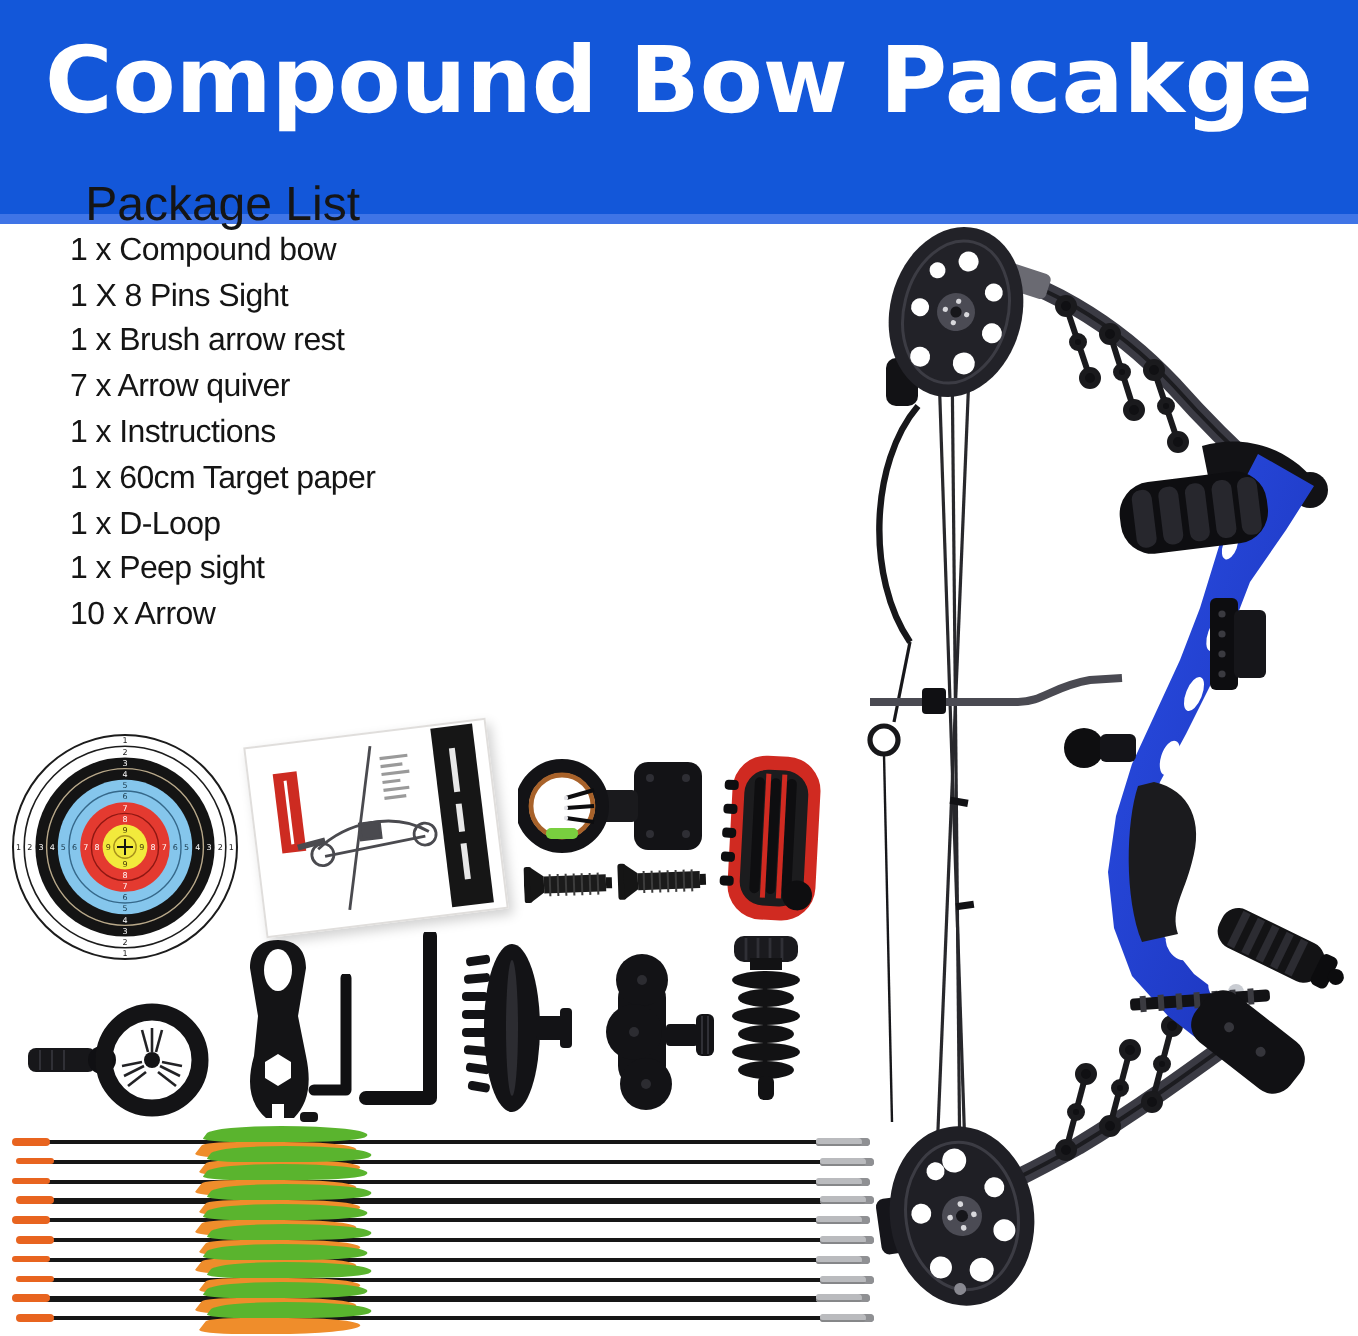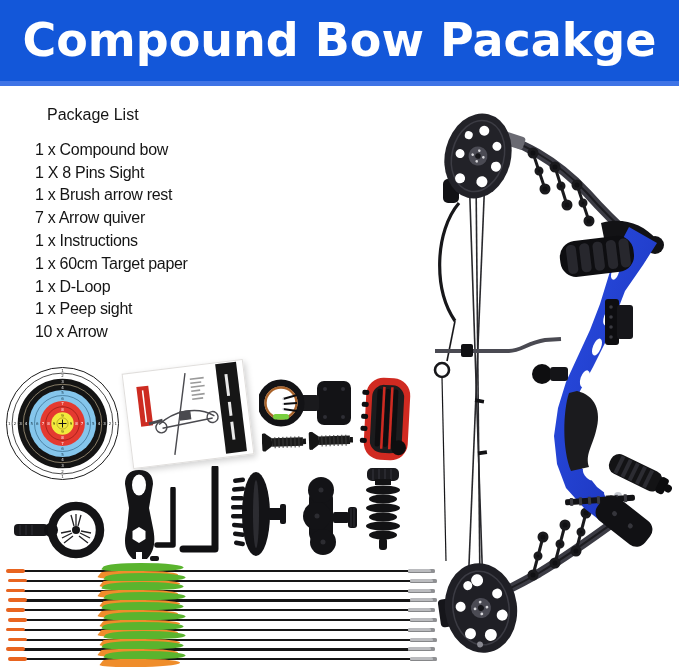--- a/index.html
+++ b/index.html
@@ -1,30 +1,30 @@
 <!DOCTYPE html>
 <html style="--banner-bg: #1357d9; --banner-strip: #3f74e6; --banner-text: #ffffff; --riser: #2a4fe6; --riser-dark: #1a30b5; --limb: #3b3b44; --hw: #121215; --tgt-black: #141414; --tgt-blue: #85c6ec; --tgt-red: #e43a30; --tgt-yellow: #f2ea3c; --accent-red: #cd2b21; --sight-ring: #a8622a; --sight-level: #79cf3f; --wrench-red: #d02a21; --shaft: #161616; --nock: #e8641f; --fg: #5ab42e; --fo: #ef8d2b; --tip: #babbbe;"><head>
 <meta charset="utf-8">
 <style>
   html,body{margin:0;padding:0;}
   body{width:679px;height:668px;background:#ffffff;position:relative;overflow:hidden;
        font-family:"Liberation Sans",sans-serif;}
   .stage{position:absolute;inset:0;}
 
   
-  .banner{position:absolute;left:0;top:0;width:679px;height:86px;background:var(--banner-bg,#1357d9);}
+  .banner{position:absolute;left:0;top:0;width:679px;height:112px;background:var(--banner-bg,#1357d9);}
   .banner::after{content:"";position:absolute;left:0;bottom:0;width:100%;height:5px;
        background:var(--banner-strip,#3f74e6);}
   .banner-title{color:var(--banner-text,#fff);font-family:"DejaVu Sans",sans-serif;
        font-weight:bold;font-size:46px;text-align:center;line-height:80px;letter-spacing:0px;
        white-space:nowrap;}
 
   
   .pkg{position:absolute;left:35px;top:92px;color:#151515;}
-  .pkg-heading{font-size:16px;line-height:22.8px;font-weight:normal;margin:12px;}
+  .pkg-heading{font-size:24px;line-height:22.8px;font-weight:normal;margin:0;text-align:center;}
   .pkg ul{margin:0;padding:0;list-style:none;}
   .pkg li{font-size:16px;line-height:22.8px;letter-spacing:-0.3px;}
 
   
   .ph{position:absolute;}
 
   .manual{position:absolute;left:127px;top:366px;width:120px;height:94px;background:#fff;
       border:1px solid #e0dedc;box-shadow:2px 3px 6px rgba(0,0,0,.18);transform:rotate(-7deg);}
 
   

